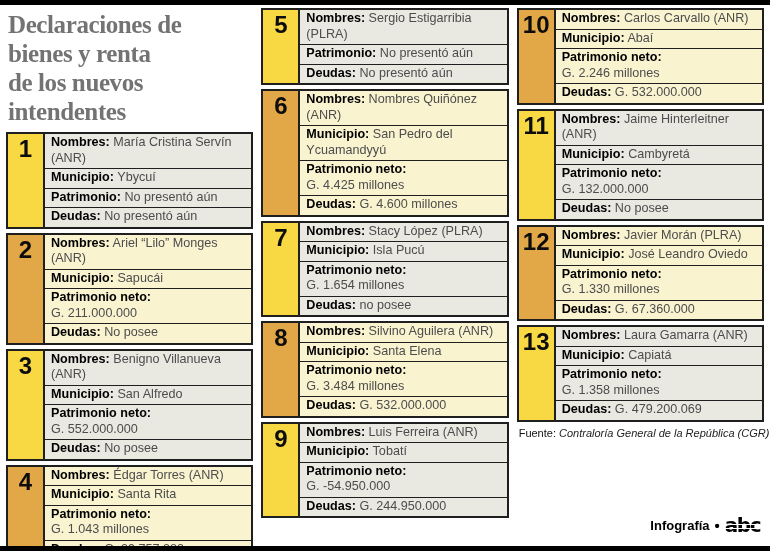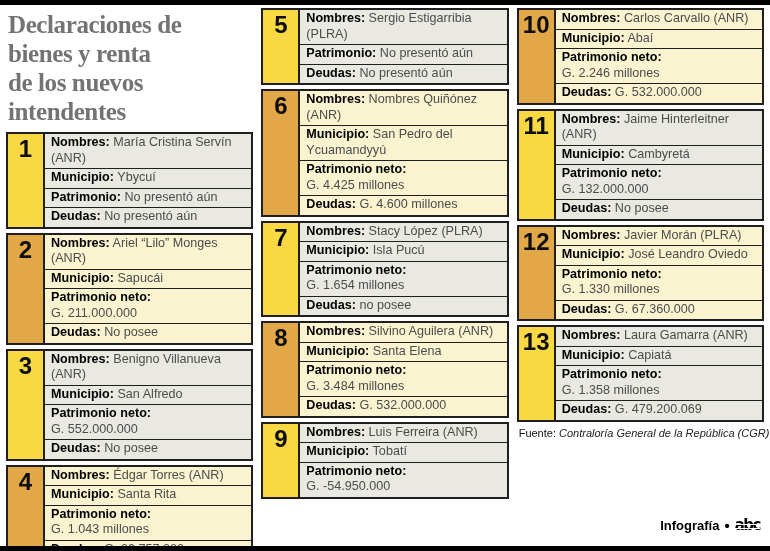--- a/index.html
+++ b/index.html
@@ -51,21 +51,21 @@
   .fuente-val{font-style:italic; font-family:"Liberation Sans", sans-serif; color:#222;}
   .credit{
     position:absolute; right:10px; bottom:18px;
     display:flex; align-items:center; gap:5px;
     font-size:13px; font-weight:700; color:#000;
   }
   .bullet{font-size:15px; line-height:13px;}
   .abclogo{
     position:relative; display:inline-block;
     font-family:"DejaVu Sans", sans-serif; font-weight:900;
-    font-size:15px; line-height:15px; letter-spacing:-1.5px; color:#000;
+    font-size:20px; line-height:15px; letter-spacing:-1.5px; color:#000;
   }
   .abclogo::before,.abclogo::after{
     content:""; position:absolute; left:0; right:0; height:1.4px; background:#fff;
   }
   .abclogo::before{top:6px;}
   .abclogo::after{top:10px;}
 </style>
 </head>
 <body>
 
@@ -175,20 +175,21 @@
         </div>
         <div class="entry tone-yellow">
           <div class="num">9</div>
           <div class="rows">
             <div class="row"><span class="lbl">Nombres:</span> <span class="val">Luis Ferreira (ANR)</span></div>
             <div class="row"><span class="lbl">Municipio:</span> <span class="val">Tobatí</span></div>
             <div class="row block">
               <span class="lbl">Patrimonio neto:</span> 
               <span class="val">G. -54.950.000</span>
             </div>
+            <div class="row"><span class="lbl">Deudas:</span> <span class="val">G. 244.950.000</span></div>
           </div>
         </div>
       </div>
   </div>
   <div class="col">
     <div class="entries">
         <div class="entry tone-orange">
           <div class="num">10</div>
           <div class="rows">
             <div class="row"><span class="lbl">Nombres:</span> <span class="val">Carlos Carvallo (ANR)</span></div>

